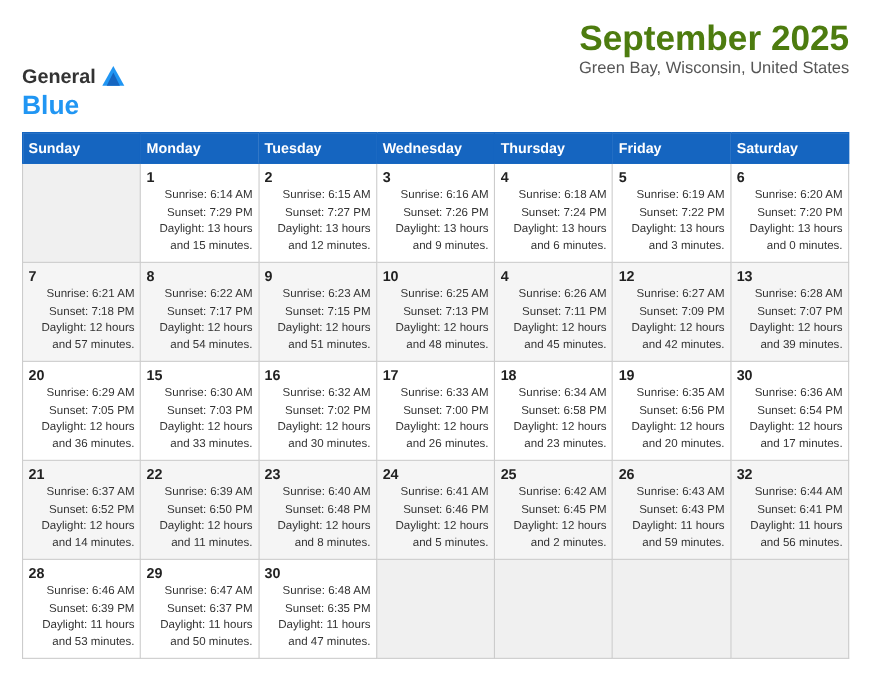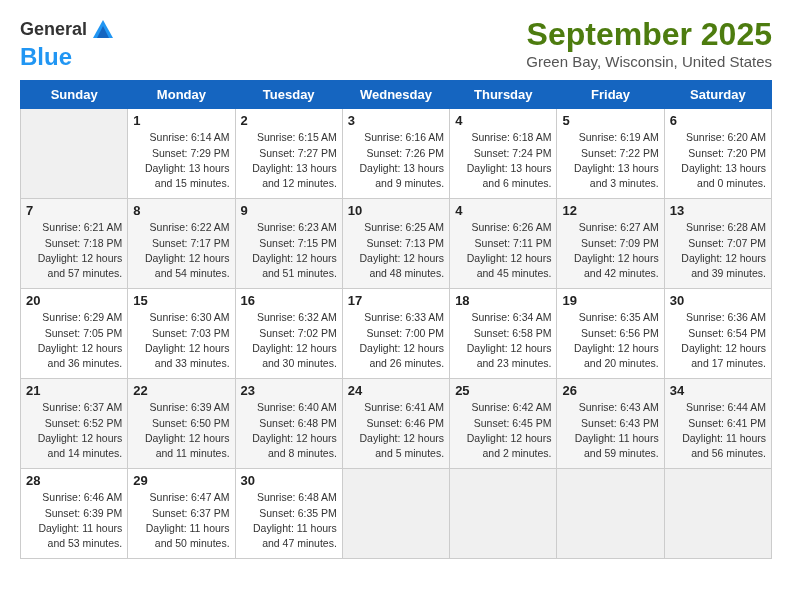--- a/index.html
+++ b/index.html
@@ -33,20 +33,21 @@
       line-height: 1.1;
     }
     .logo-icon {
       width: 28px;
       height: 28px;
       margin-left: 2px;
     }
     .logo-wrapper {
       display: flex;
       flex-direction: column;
+      margin-top: 40px;
     }
     .logo-row {
       display: flex;
       align-items: center;
     }
     .title-block {
       text-align: right;
     }
     .month-title {
       font-size: 32px;
@@ -60,21 +61,21 @@
     }
     table {
       width: 100%;
       border-collapse: collapse;
       font-size: 11px;
     }
     thead tr th {
       background-color: #1565C0;
       color: #fff;
       padding: 6px 5px;
-      text-align: center;
+      text-align: left;
       font-size: 13px;
       font-weight: bold;
       border: 1px solid #1565C0;
       margin-left: 36px;
     }
     tbody tr td {
       border: 1px solid #ccc;
       vertical-align: top;
       padding: 4px 5px;
       width: calc(100% / 7);
@@ -248,21 +249,21 @@
         </td>
         <td>
           <span class="day-number">25</span>
           <div class="day-info">Sunrise: 6:42 AM<br>Sunset: 6:45 PM<br>Daylight: 12 hours and 2 minutes.</div>
         </td>
         <td>
           <span class="day-number">26</span>
           <div class="day-info">Sunrise: 6:43 AM<br>Sunset: 6:43 PM<br>Daylight: 11 hours and 59 minutes.</div>
         </td>
         <td>
-          <span class="day-number">34</span>
+          <span class="day-number">32</span>
           <div class="day-info">Sunrise: 6:44 AM<br>Sunset: 6:41 PM<br>Daylight: 11 hours and 56 minutes.</div>
         </td>
       </tr>
       <tr>
         <td>
           <span class="day-number">28</span>
           <div class="day-info">Sunrise: 6:46 AM<br>Sunset: 6:39 PM<br>Daylight: 11 hours and 53 minutes.</div>
         </td>
         <td>
           <span class="day-number">29</span>

